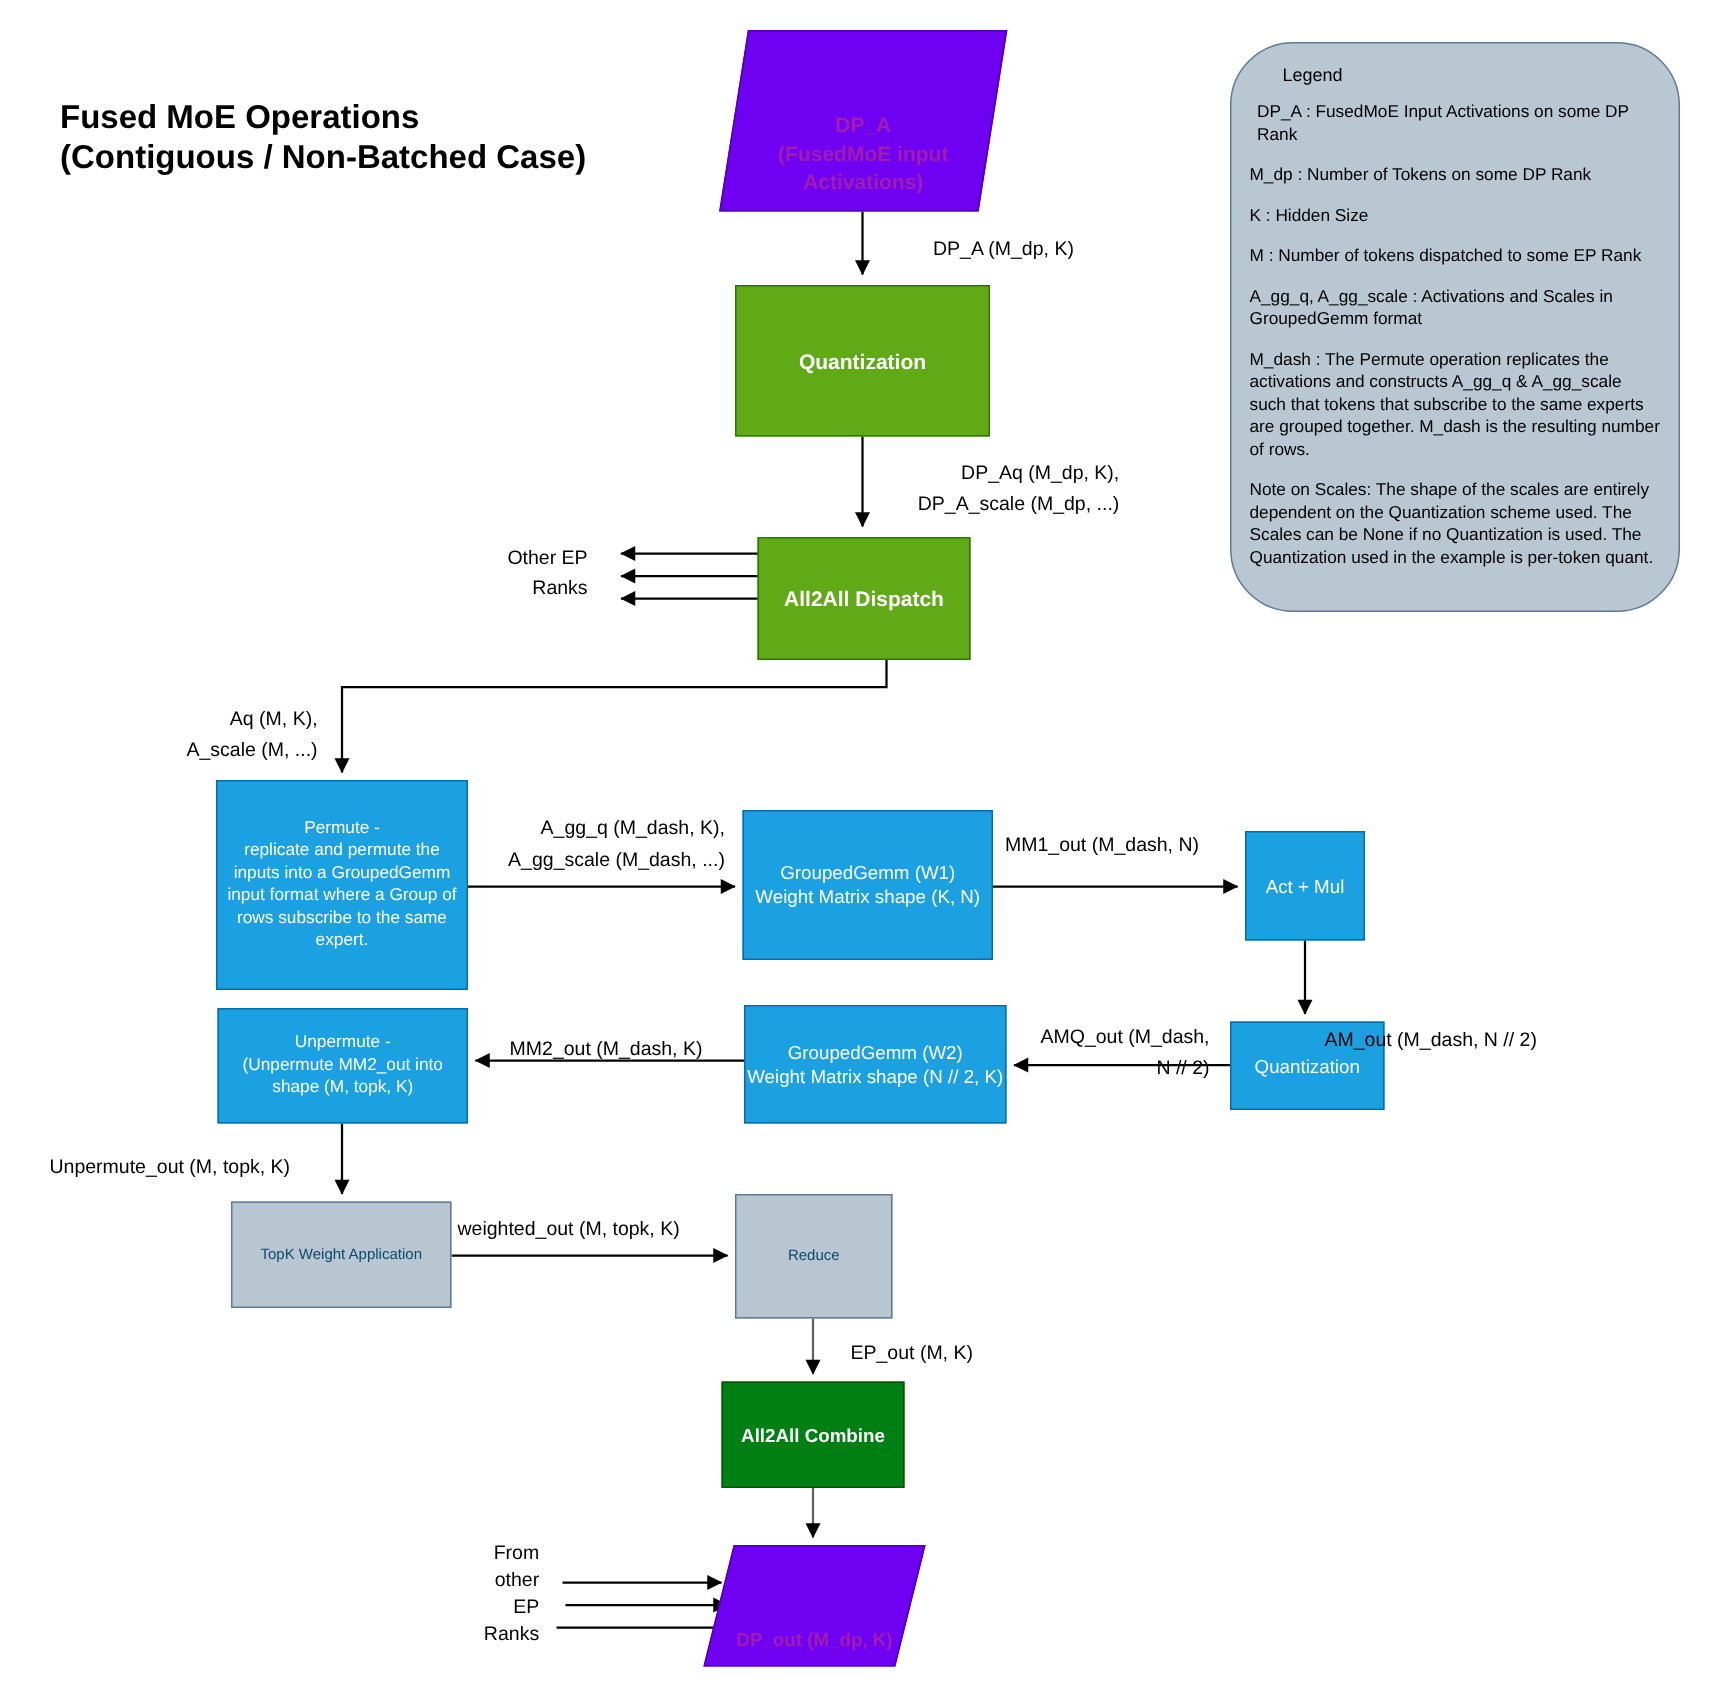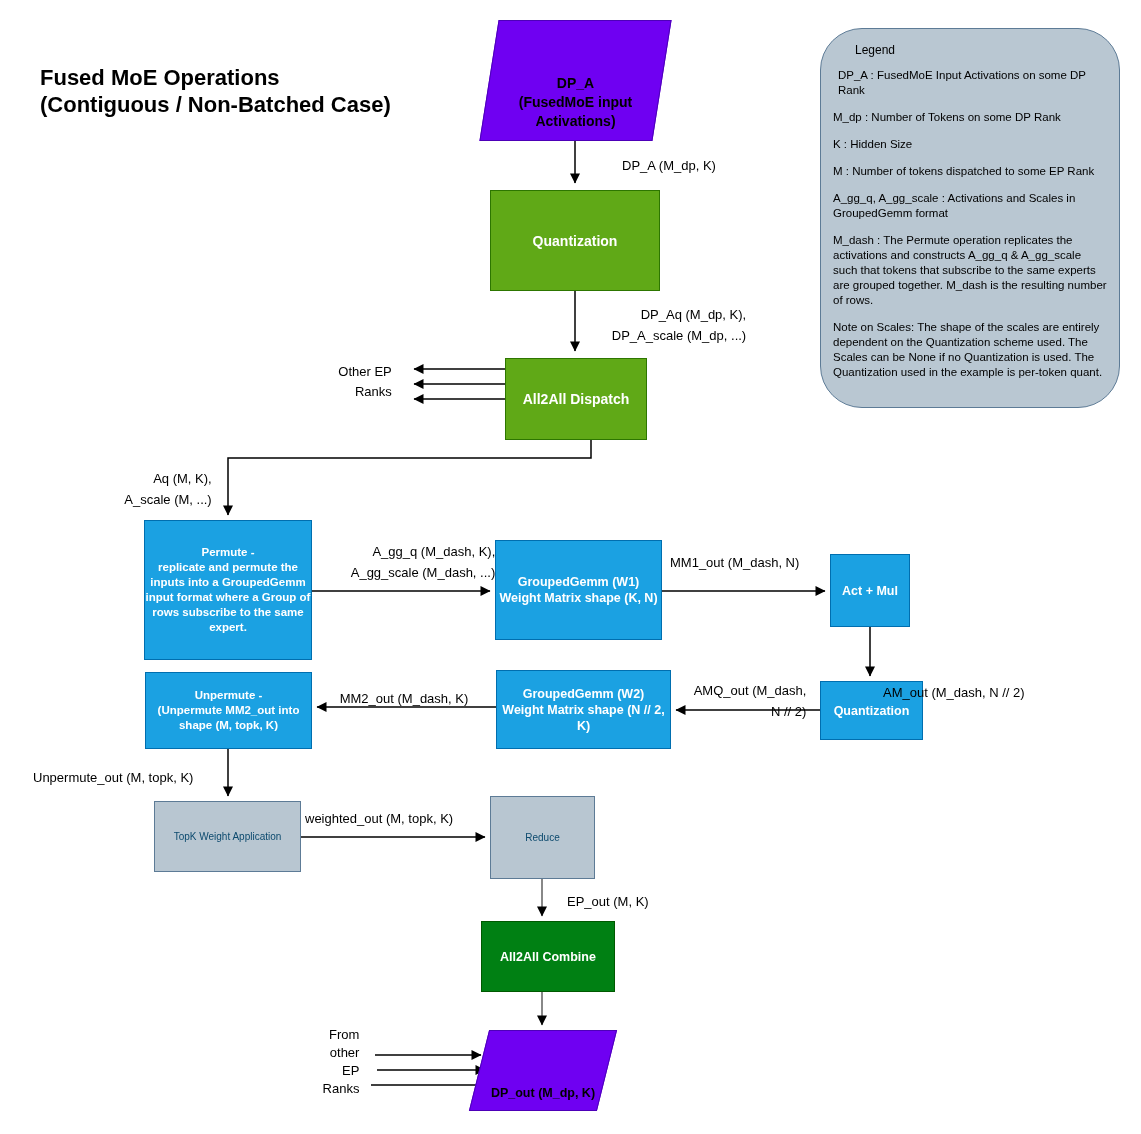--- a/index.html
+++ b/index.html
@@ -9,61 +9,61 @@
   
   #wires{position:absolute;left:0;top:0;width:1141px;height:1134px;pointer-events:none;}
   .wire{fill:none;stroke:#000;stroke-width:1.5;}
   .wire.gray{stroke:var(--arrow-gray,#616161);}
 
   
   .node{position:absolute;display:flex;align-items:center;justify-content:center;
         text-align:center;box-sizing:border-box;white-space:pre-line;}
   .node.green{background:var(--green);border:1px solid var(--green-border);color:#fff;font-weight:bold;font-size:14px;}
   .node.darkgreen{background:var(--dark-green);border:1px solid var(--dark-green-border);color:#fff;font-weight:bold;font-size:12.5px;}
-  .node.blue{background:var(--blue);border:1px solid var(--blue-border);color:#fff;font-weight:bold;font-size:12.5px;line-height:16px;}
+  .node.blue{background:var(--blue);border:1px solid var(--blue-border);color:#fff;font-weight:normal;font-size:12.5px;line-height:16px;}
   .node.blue.small{font-size:11.5px;line-height:15px;}
   .node.grayblue{background:var(--gray-blue);border:1px solid var(--gray-border);color:#0c4a6e;font-size:10px;}
 
   
   .pgram{position:absolute;}
   .pgram .pg-bg{position:absolute;left:0;top:0;right:0;bottom:0;background:var(--purple);border:1px solid var(--purple-border);}
   .pgram .pg-text{position:absolute;left:0;top:0;right:0;bottom:0;display:flex;align-items:center;justify-content:center;
-        text-align:center;color:#000000;font-weight:bold;white-space:pre-line;margin-top:44px;}
+        text-align:center;color:#a21caf;font-weight:bold;white-space:pre-line;margin-top:44px;}
   #dp-a{left:489px;top:20px;width:173px;height:121px;}
   #dp-a .pg-bg{transform:skewX(-9deg);}
   #dp-a .pg-text{font-size:14px;line-height:19px;}
   #dp-out{left:479px;top:1030px;width:128px;height:81px;}
   #dp-out .pg-bg{transform:skewX(-14deg);}
   #dp-out .pg-text{font-size:12.5px;}
 
   
   #quant1{left:490px;top:190px;width:170px;height:101px;}
   #dispatch{left:505px;top:358px;width:142px;height:82px;}
   #permute{left:144px;top:520px;width:168px;height:140px;}
   #w1{left:495px;top:540px;width:167px;height:100px;}
   #actmul{left:830px;top:554px;width:80px;height:73px;}
   #quant2{left:820px;top:681px;width:103px;height:59px;}
   #w2{left:496px;top:670px;width:175px;height:79px;}
   #unpermute{left:145px;top:672px;width:167px;height:77px;}
   #topk{left:154px;top:801px;width:147px;height:71px;}
   #reduce{left:490px;top:796px;width:105px;height:83px;}
-  #combine{left:481px;top:921px;width:134px;height:71px;}
+  #combine{left:481px;top:921px;width:122px;height:71px;}
 
   
   #diagram-title{position:absolute;left:40px;top:64px;width:385px;text-align:left;
         font-weight:bold;font-size:22px;line-height:27px;white-space:pre-line;}
 
   
   .elabel{position:absolute;font-size:13px;line-height:21px;white-space:pre-line;}
   .elabel.ctr{transform:translateX(-50%);text-align:right;}
   #lab-dpa-out{left:622px;top:155px;}
   #lab-dpaq{left:679px;top:304px;}
   #lab-otherep{left:365px;top:362px;line-height:20px;}
   #lab-aq{left:168px;top:468px;}
-  #lab-agg{left:411px;top:541px;margin-left:12px;}
+  #lab-agg{left:411px;top:541px;}
   #lab-mm1{left:670px;top:552px;}
   #lab-am{left:883px;top:682px;}
   #lab-amq{left:750px;top:680px;}
   #lab-mm2{left:404px;top:688px;}
   #lab-unpout{left:33px;top:767px;}
   #lab-weighted{left:305px;top:808px;}
   #lab-epout{left:567px;top:891px;text-align:right;}
   #lab-fromother{left:341px;top:1026px;line-height:18px;}
 
   

